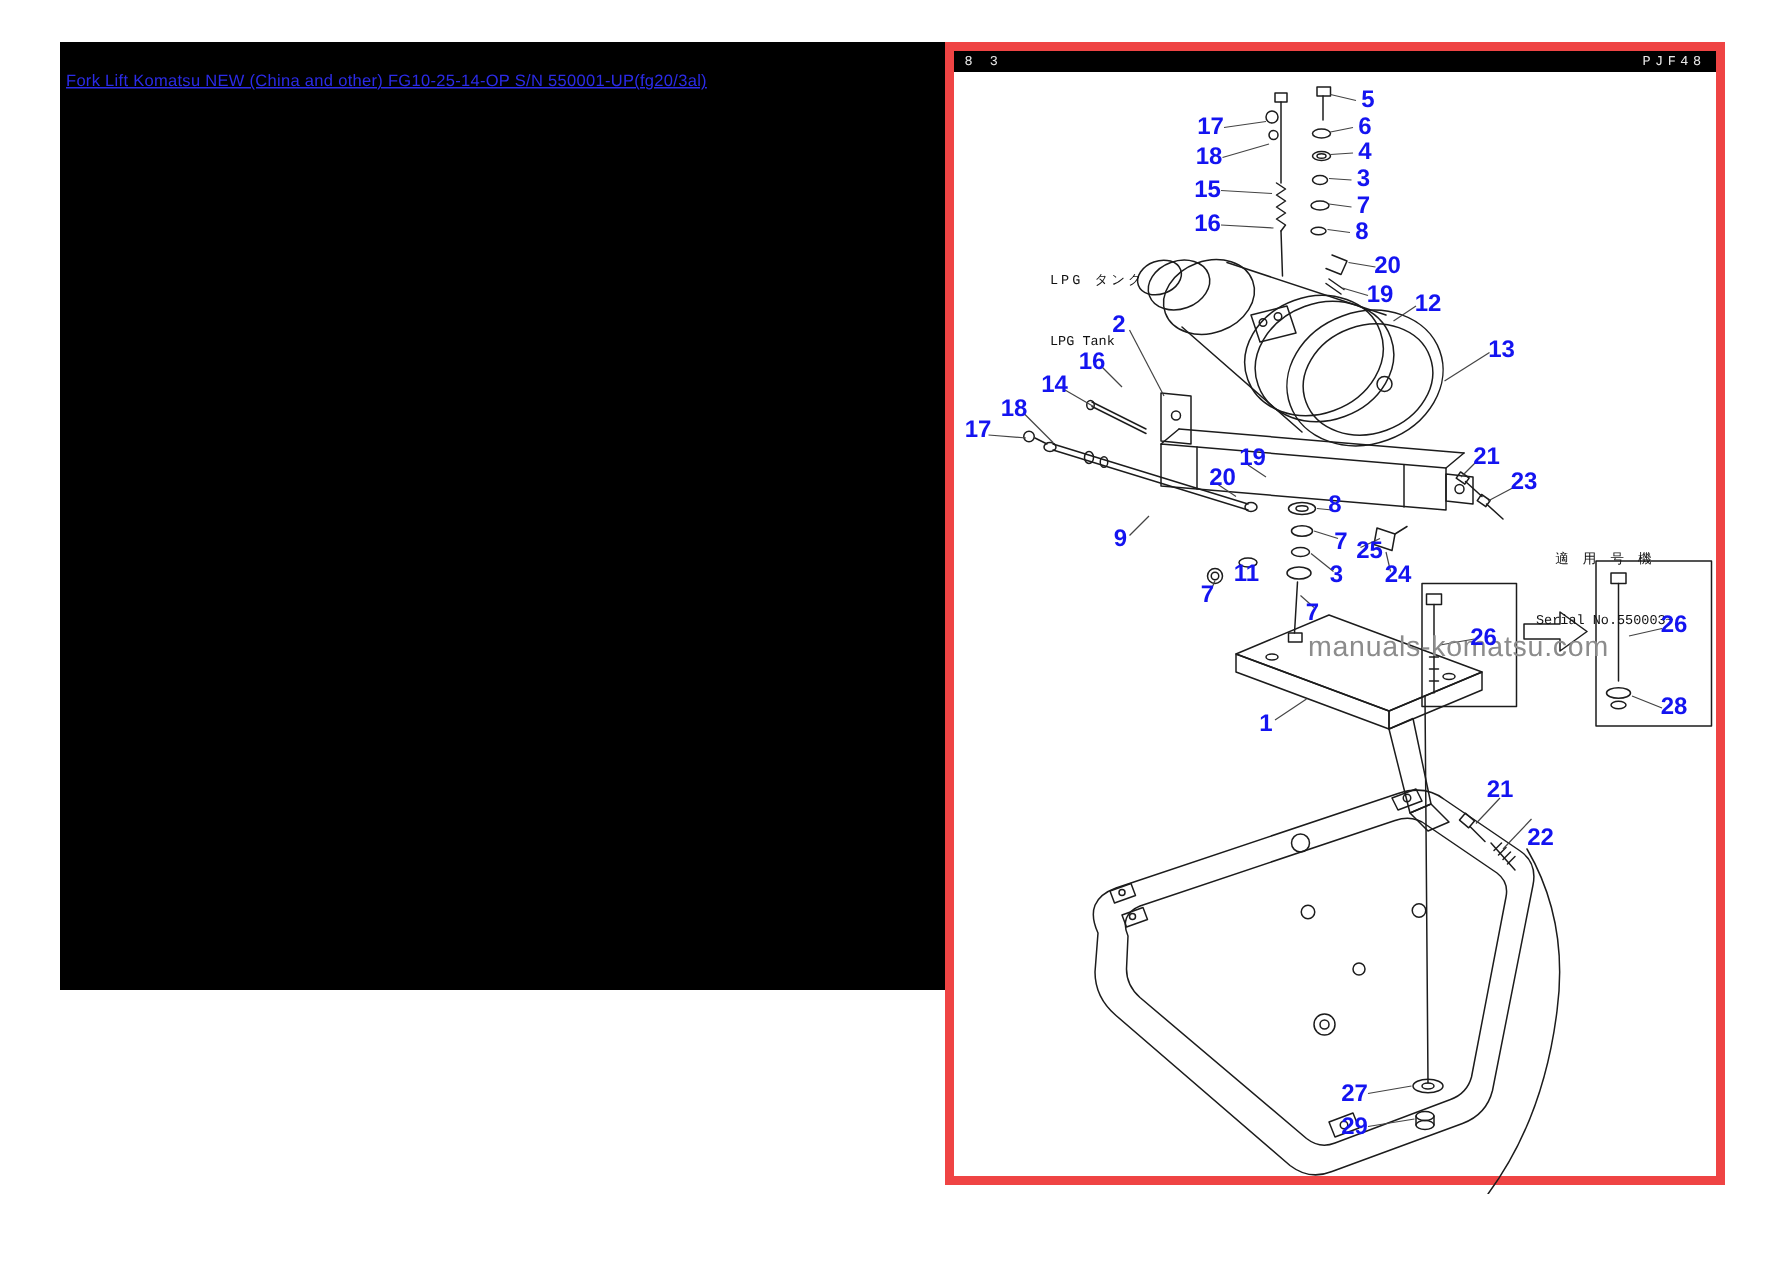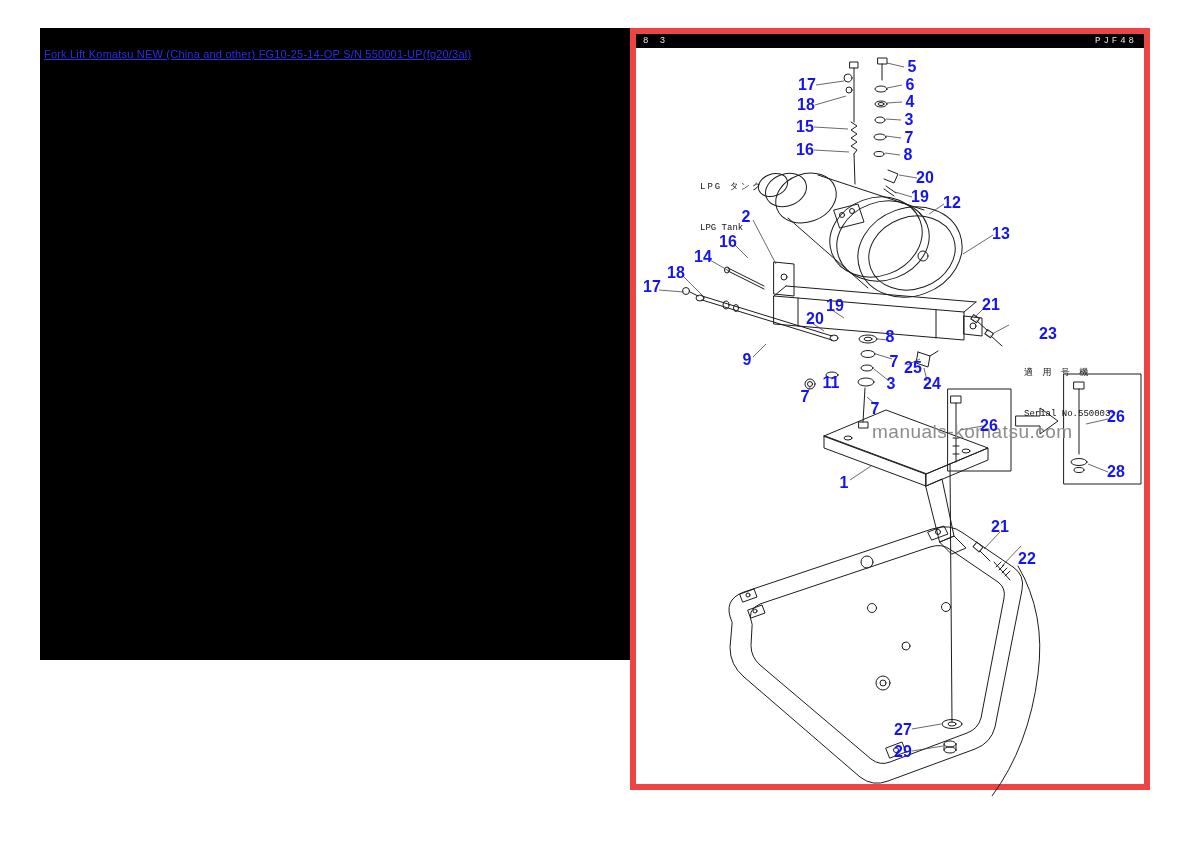--- a/index.html
+++ b/index.html
@@ -21,21 +21,21 @@
                   padding:0 7px; letter-spacing:3px; }
   .art { position:absolute; left:0; top:0; }
 
   .callout-layer { position:absolute; left:0; top:0; width:100%; height:100%; }
   .callout { position:absolute; transform:translate(-50%,-50%); font-weight:bold;
              font-size:16px; color:#1414f0; font-family:"Liberation Sans", sans-serif;
              white-space:nowrap; }
 
   .tech-label { position:absolute; font-family:"Liberation Mono", monospace; font-size:9px;
                 color:#111; white-space:pre; line-height:1.5; }
-  .tech-label .jp { letter-spacing:2px; }
+  .tech-label .jp { letter-spacing:2px;text-align:center; }
   .tank-label { left:64px; top:120px; }
   .serial-label { left:388px; top:306px; }
 
   .watermark { position:absolute; left:236px; top:354px; font-size:19px; color:#8c8c8c;
                letter-spacing:0.5px;margin-top:33px; }
 </style>
 </head>
 <body>
 
 <div class="stage">
@@ -285,21 +285,21 @@
         <span class="callout" style="left: 316px; top: 169px;">12</span>
         <span class="callout" style="left: 365px; top: 200px;">13</span>
         <span class="callout" style="left: 110px; top: 183px;">2</span>
         <span class="callout" style="left: 92px; top: 208px;">16</span>
         <span class="callout" style="left: 67px; top: 223px;">14</span>
         <span class="callout" style="left: 40px; top: 239px;">18</span>
         <span class="callout" style="left: 16px; top: 253px;">17</span>
         <span class="callout" style="left: 199px; top: 272px;">19</span>
         <span class="callout" style="left: 179px; top: 285px;">20</span>
         <span class="callout" style="left: 355px; top: 271px;">21</span>
-        <span class="callout" style="left: 380px; top: 300px; margin-left: 32px;">23</span>
+        <span class="callout" style="left: 380px; top: 288px;">23</span>
         <span class="callout" style="left: 254px; top: 303px;">8</span>
         <span class="callout" style="left: 111px; top: 326px;">9</span>
         <span class="callout" style="left: 258px; top: 328px;">7</span>
         <span class="callout" style="left: 277px; top: 334px;">25</span>
         <span class="callout" style="left: 255px; top: 350px;">3</span>
         <span class="callout" style="left: 296px; top: 350px;">24</span>
         <span class="callout" style="left: 195px; top: 349px;">11</span>
         <span class="callout" style="left: 169px; top: 363px;">7</span>
         <span class="callout" style="left: 239px; top: 375px;">7</span>
         <span class="callout" style="left: 353px; top: 392px;">26</span>

